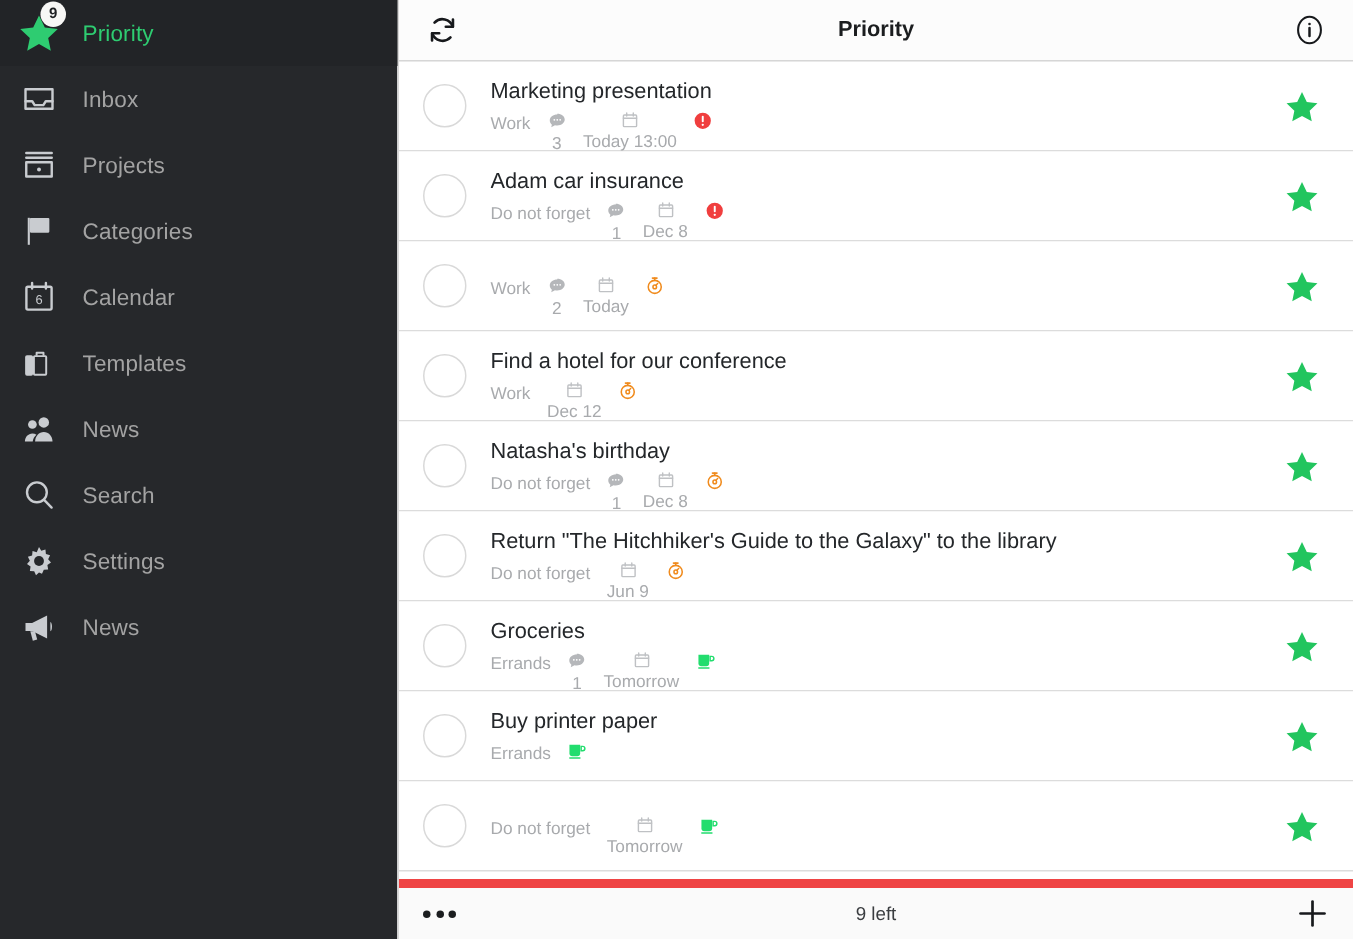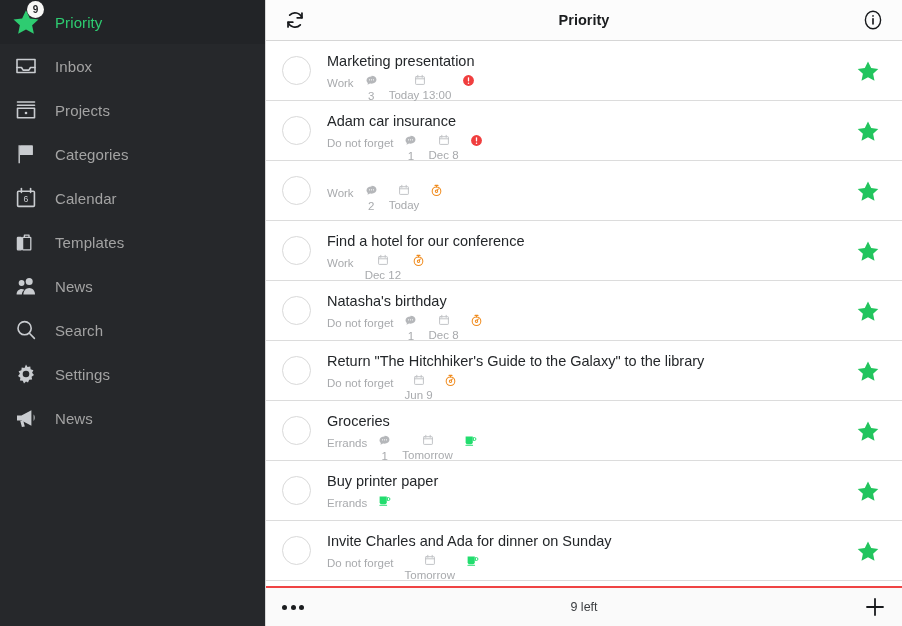--- a/index.html
+++ b/index.html
@@ -143,21 +143,21 @@
   .star-cell {
     width: 40px; flex: 0 0 40px;
     display: flex; align-items: center; justify-content: center;
     cursor: pointer;
   }
 
   .footer {
     height: 40px;
     flex: 0 0 40px;
     background: #fafafa;
-    border-top: 2px solid #ef4444;
+    border-top: 6px solid #ef4444;
     display: flex; align-items: center;
     padding: 0 14px;
     position: relative;
   }
   .footer-count {
     position: absolute; left: 0; right: 0;
     text-align: center;
     font-size: 12.5px;
     color: #3a3d40;
     pointer-events: none;
@@ -632,21 +632,20 @@
           </div>
           <div class="star-cell">
             <svg width="24" height="24" viewBox="0 0 24 24">
               <polygon points="12,2.4 15.2,9 22.3,9.9 17.1,14.8 18.5,21.8 12,18.3 5.5,21.8 6.9,14.8 1.7,9.9 8.8,9" fill="#22c55e"></polygon>
             </svg>
           </div>
         </div>
         <div class="task">
           <div class="checkbox"></div>
           <div class="task-body">
-            <div class="task-title">Invite Charles and Ada for dinner on Sunday</div>
             <div class="task-meta">
               <span class="meta-group">
                 <span class="cat-dot" style="background:#e3c27e"></span>
                 <span>Do not forget</span>
               </span>
               <span class="meta-group">
                 <span>
                   <svg width="12" height="12" viewBox="0 0 24 24" fill="none" stroke="#bfc1c4" stroke-width="1.9" stroke-linecap="round">
                     <rect x="3.2" y="5.4" width="17.6" height="15.4" rx="1.2"></rect>
                     <line x1="7.6" y1="2.6" x2="7.6" y2="6.6"></line>

